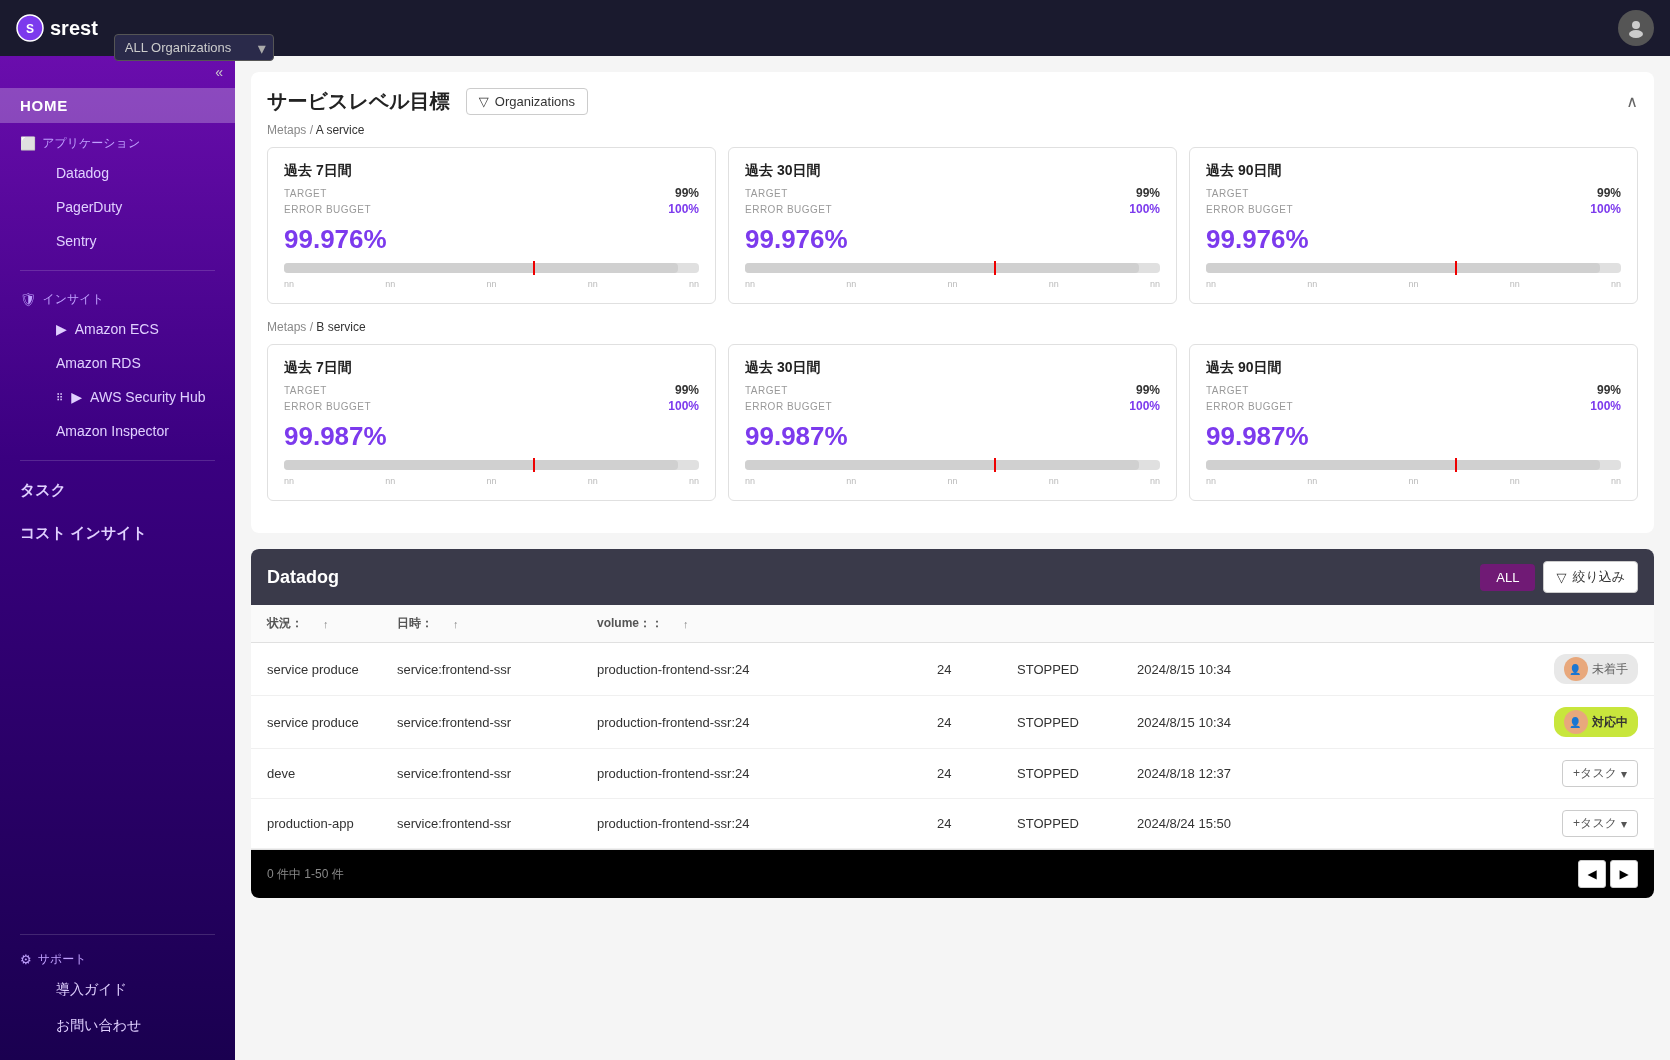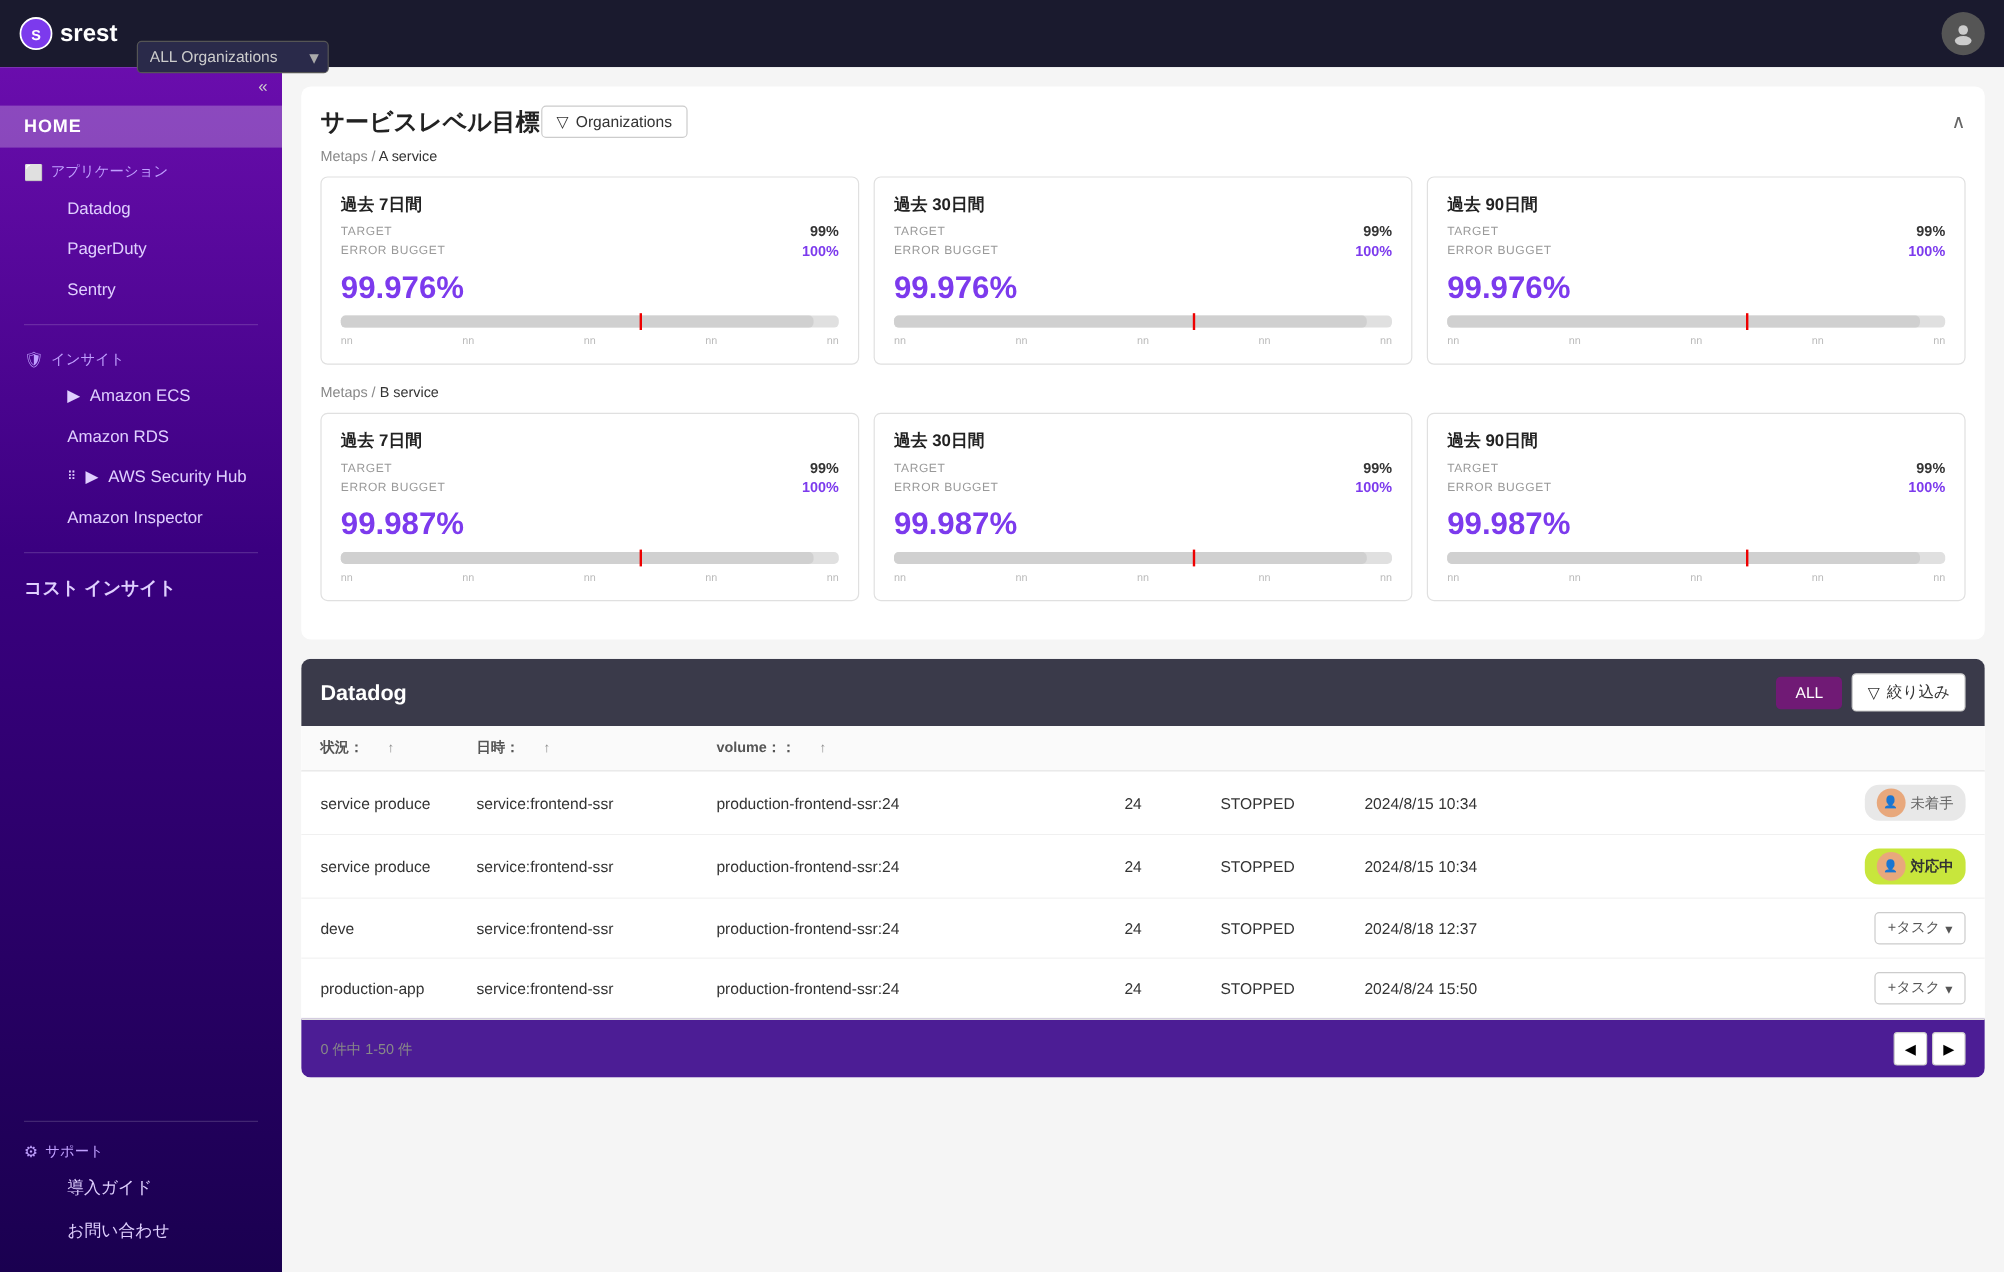--- a/index.html
+++ b/index.html
@@ -115,21 +115,21 @@
     .col-state { width: 120px; }
     .col-ts { width: 180px; }
     .col-action { flex: 1; display: flex; justify-content: flex-end; }
 
     .table-row { display: flex; align-items: center; padding: 11px 16px; border-bottom: 1px solid #f0f0f0; background: #fff; }
     .td { font-size: 13px; color: #333; }
     .badge-unread { background: #e8e8e8; color: #666; border-radius: 12px; padding: 3px 10px; font-size: 12px; display: flex; align-items: center; gap: 4px; }
     .badge-active { background: #c8e63c; color: #333; border-radius: 12px; padding: 3px 10px; font-size: 12px; font-weight: bold; display: flex; align-items: center; gap: 4px; }
     .btn-task { background: #fff; border: 1px solid #ccc; border-radius: 4px; padding: 4px 10px; font-size: 12px; cursor: pointer; color: #555; display: flex; align-items: center; gap: 4px; }
 
-    .pagination-row { display: flex; align-items: center; justify-content: space-between; padding: 10px 16px; border-top: 1px solid #e0e0e0; background: #4c1d95; }
+    .pagination-row { display: flex; align-items: center; justify-content: space-between; padding: 10px 16px; border-top: 1px solid #e0e0e0; background: #000000; }
     .pagination-info { font-size: 12px; color: #888; }
     .pagination-btns { display: flex; gap: 4px; }
     .page-btn { width: 28px; height: 28px; border: 1px solid #ccc; border-radius: 3px; background: #fff; cursor: pointer; font-size: 12px; display: flex; align-items: center; justify-content: center; }
 
     .avatar { width: 24px; height: 24px; border-radius: 50%; background: #e8a87c; display: flex; align-items: center; justify-content: center; font-size: 10px; overflow: hidden; }
   </style>
 </head>
 <body>
 
 <div class="topbar">
@@ -205,20 +205,23 @@
           <span>AWS Security Hub</span>
         </div>
         <div class="sidebar-item">
           <span>Amazon Inspector</span>
         </div>
       </div>
     </div>
 
     <hr class="sidebar-divider">
 
+    <div class="sidebar-item" style="font-size:15px;font-weight:bold;padding:12px 20px;">
+      <span>タスク</span>
+    </div>
 
     <div class="sidebar-item" style="font-size:15px;font-weight:bold;padding:12px 20px;">
       <span>コスト インサイト</span>
     </div>
 
     <div class="sidebar-bottom">
       <hr class="sidebar-divider">
       <div class="sidebar-category">
         <span class="icon">⚙</span>
         <span>サポート</span>
@@ -231,21 +234,21 @@
           <span>お問い合わせ</span>
         </div>
       </div>
     </div>
   </div>
 
   <div class="main">
 
     <div class="slo-section">
       <div class="slo-header">
-        <div style="display:flex;align-items:center;gap:1px;">
+        <div style="display:flex;align-items:center;gap:16px;">
           <h2 class="slo-title">サービスレベル目標</h2>
           <button class="slo-filter-btn">
             <span>▽</span>
             <span>Organizations</span>
           </button>
         </div>
         <button class="slo-collapse-btn">∧</button>
       </div>
 
       <div class="slo-group">

